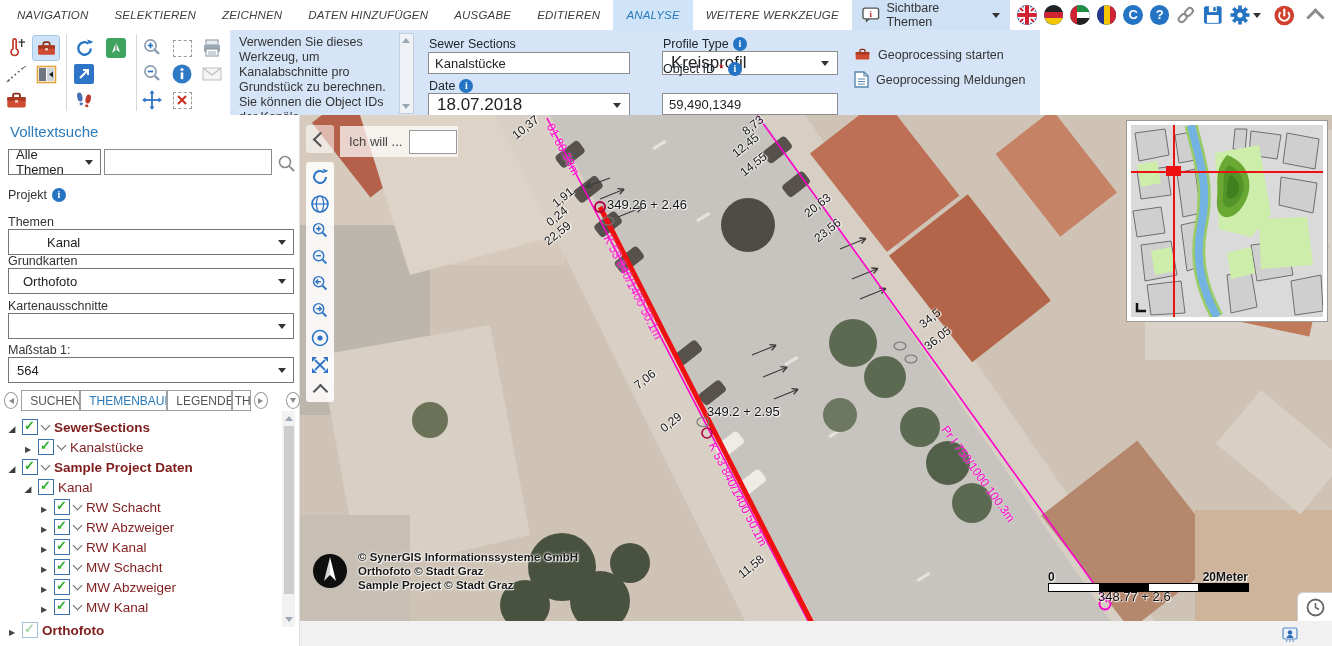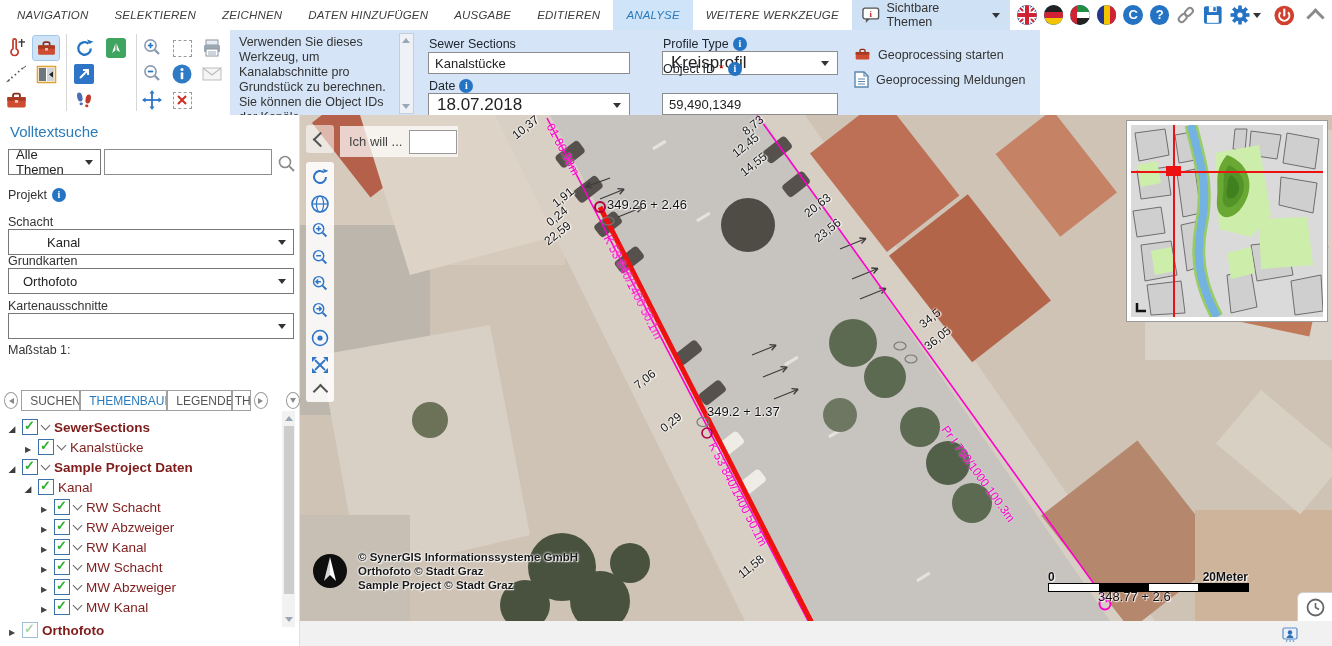--- a/index.html
+++ b/index.html
@@ -413,21 +413,21 @@
       <svg width="19" height="19" viewBox="0 0 19 19">
           <circle cx="8" cy="8" r="5.5" fill="none" stroke="#8a8a8a" stroke-width="1.6"></circle>
           <line x1="12.2" y1="12.2" x2="17" y2="17" stroke="#8a8a8a" stroke-width="1.8"></line>
         </svg>
     </div>
     <div class="slabel" style="left:8px;top:73px">
       <span>Projekt</span>
         <span class="info-i">i</span>
     </div>
     <div class="slabel" style="left:8px;top:100px">
-        <span>Schacht</span>
+        <span>Themen</span>
       </div>
     <div class="sselect" style="left:8px;top:114px;width:286px;padding-left:38px">
       <span>Kanal</span>
         <span class="caret"></span>
     </div>
     <div class="slabel" style="left:8px;top:139px">
         <span>Grundkarten</span>
       </div>
     <div class="sselect" style="left:8px;top:153px;width:286px;padding-left:14px">
       <span>Orthofoto</span>
@@ -436,20 +436,24 @@
     <div class="slabel" style="left:8px;top:184px">
         <span>Kartenausschnitte</span>
       </div>
     <div class="sselect" style="left:8px;top:198px;width:286px;padding-left:14px">
       <span></span>
         <span class="caret"></span>
     </div>
     <div class="slabel" style="left:8px;top:228px">
         <span>Maßstab 1:</span>
       </div>
+    <div class="sselect" style="left:8px;top:242px;width:286px;padding-left:8px">
+      <span>564</span>
+        <span class="caret"></span>
+    </div>
 
     <div class="tabsrow">
       <span class="navcirc" style="margin:0 3px 0 4px">
           <span class="tri-l"></span>
         </span>
       <span class="tab">SUCHEN</span>
       <span class="tab active">THEMENBAUM</span>
       <span class="tab">LEGENDE</span>
       <span class="tab" style="width:22px;padding:0 2px">THEM</span>
       <span class="navcirc" style="margin-left:3px">
@@ -711,21 +715,21 @@
     <div class="mlab" style="left:250px;top:119px">22,59</div>
     <div class="mlab" style="left:510px;top:91px">20,63</div>
     <div class="mlab" style="left:520px;top:116px">23,56</div>
     <div class="mlab" style="left:625px;top:202px">34,5</div>
     <div class="mlab" style="left:630px;top:224px">36,05</div>
     <div class="mlab" style="left:340px;top:263px">7,06</div>
     <div class="mlab" style="left:366px;top:306px">0,29</div>
     <div class="mlab" style="left:444px;top:452px">11,58</div>
 
     <div class="elab" style="left:307px;top:82px">349.26 + 2.46</div>
-    <div class="elab" style="left:407px;top:289px">349.2 + 1.37</div>
+    <div class="elab" style="left:407px;top:289px">349.2 + 2.95</div>
     <div class="elab" style="left:798px;top:474px">348.77 + 2.6</div>
 
     <div class="plab" style="left:256px;top:6px;transform:rotate(62deg)">01 80.38m</div>
     <div class="plab" style="left:313px;top:118px;transform:rotate(63deg)">K 53 840/1400 50.1m</div>
     <div class="plab" style="left:418px;top:325px;transform:rotate(63deg)">K 53 840/1400 50.1m</div>
     <div class="plab" style="left:650px;top:308px;transform:rotate(54deg)">Pr I 750/1000 100.3m</div>
 
     <div class="mapcollapse">
         <span class="chv left"></span>
       </div>

